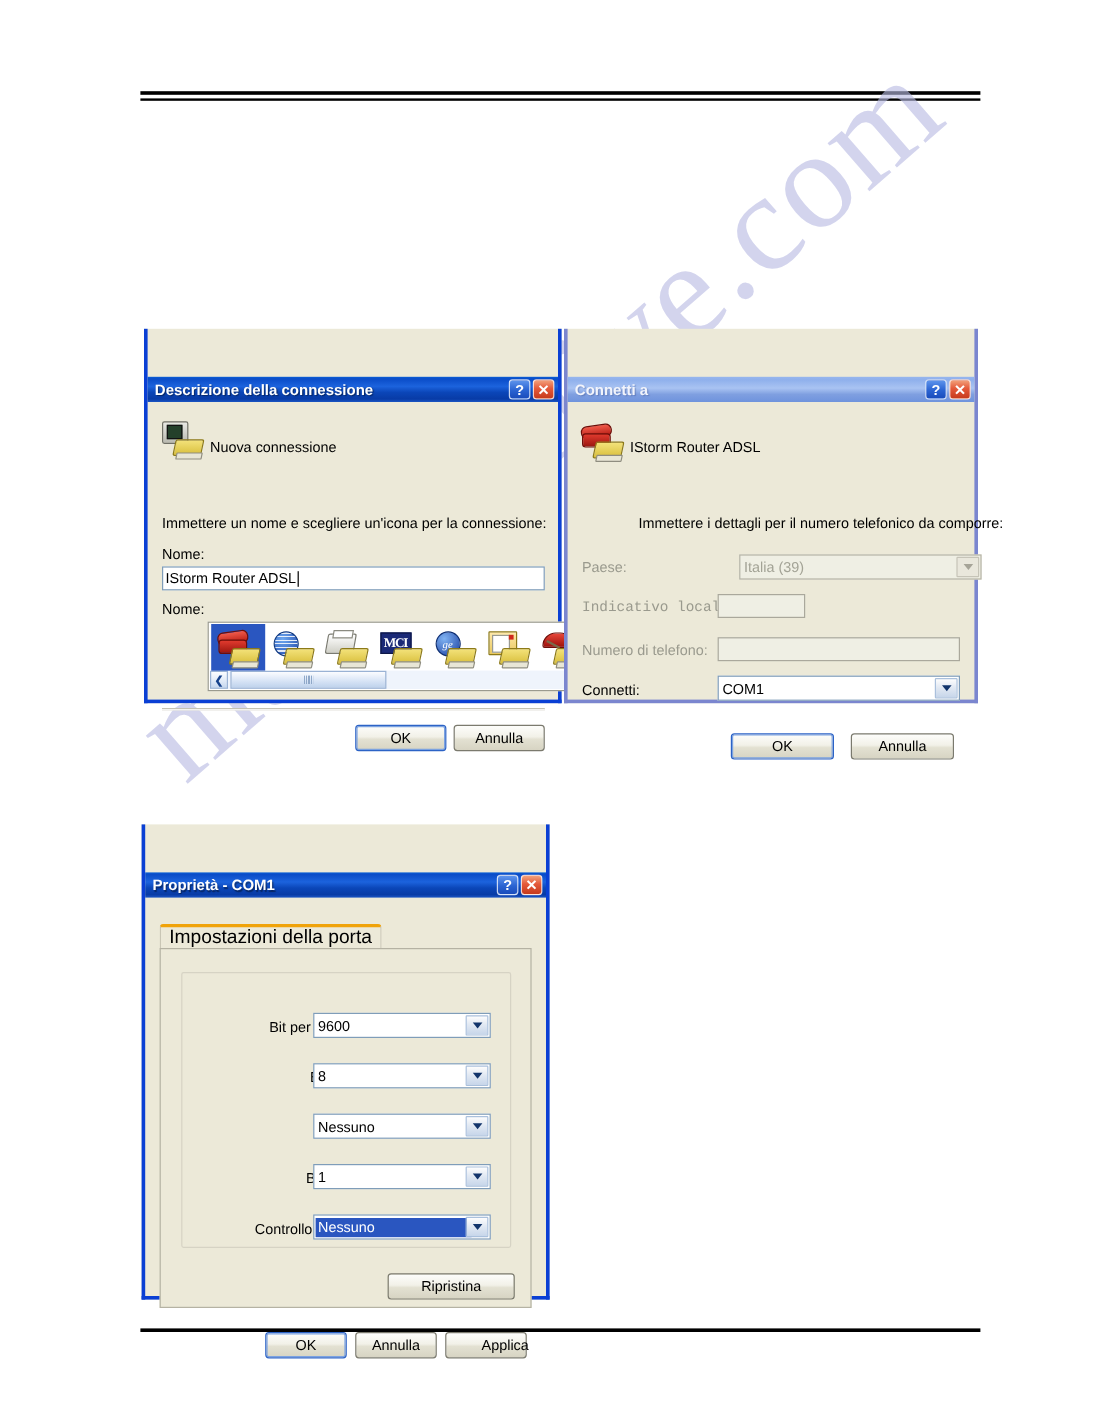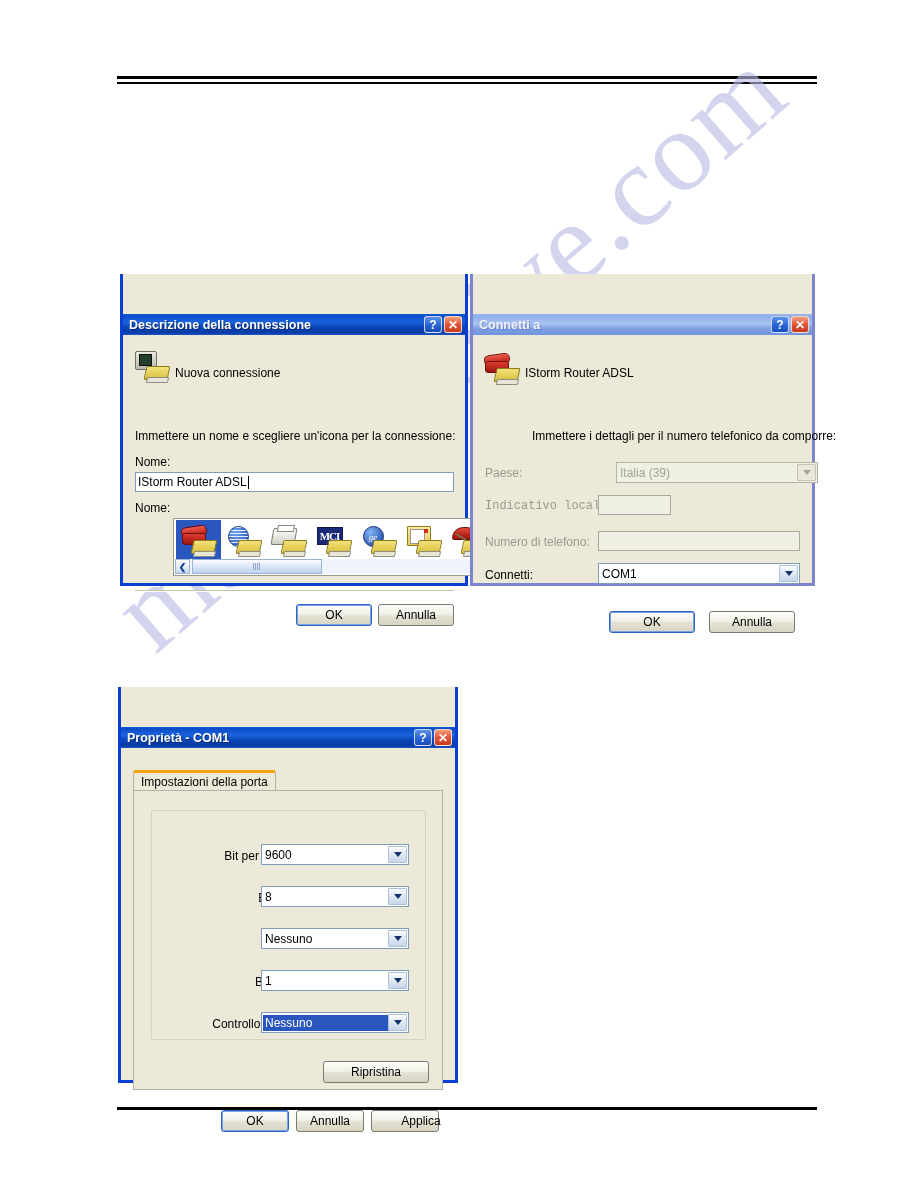--- a/index.html
+++ b/index.html
@@ -155,21 +155,21 @@
     display:flex;align-items:center;justify-content:center;
   }
   .grip{width:8px;height:7px;background:repeating-linear-gradient(to right,#8fa8c8 0 1px,transparent 1px 2px);}
 
   
   .tabstrip{position:relative;height:21px;}
   .tab{
     position:absolute;left:0;top:0;height:21px;
     background:#ece9d8;border:1px solid #b5b2a3;border-top:3px solid #f0a30a;
     border-bottom:none;border-radius:3px 3px 0 0;
-    display:flex;align-items:center;padding:0 7px;font-size:12px;box-sizing:border-box;
+    display:flex;align-items:center;padding:0 7px;font-size:16px;box-sizing:border-box;
   }
   .tabpage{border:1px solid #b5b2a3;box-sizing:border-box;background:#ece9d8;}
 
   
   .dev{position:relative;width:34px;height:30px;}
   .modem{
     position:absolute;left:10px;bottom:1px;width:22px;height:12px;
     background:linear-gradient(to bottom,#f3e27a,#d9bf3c);
     border:1px solid #8d7a18;border-radius:2px;transform:skewX(-12deg);
   }

